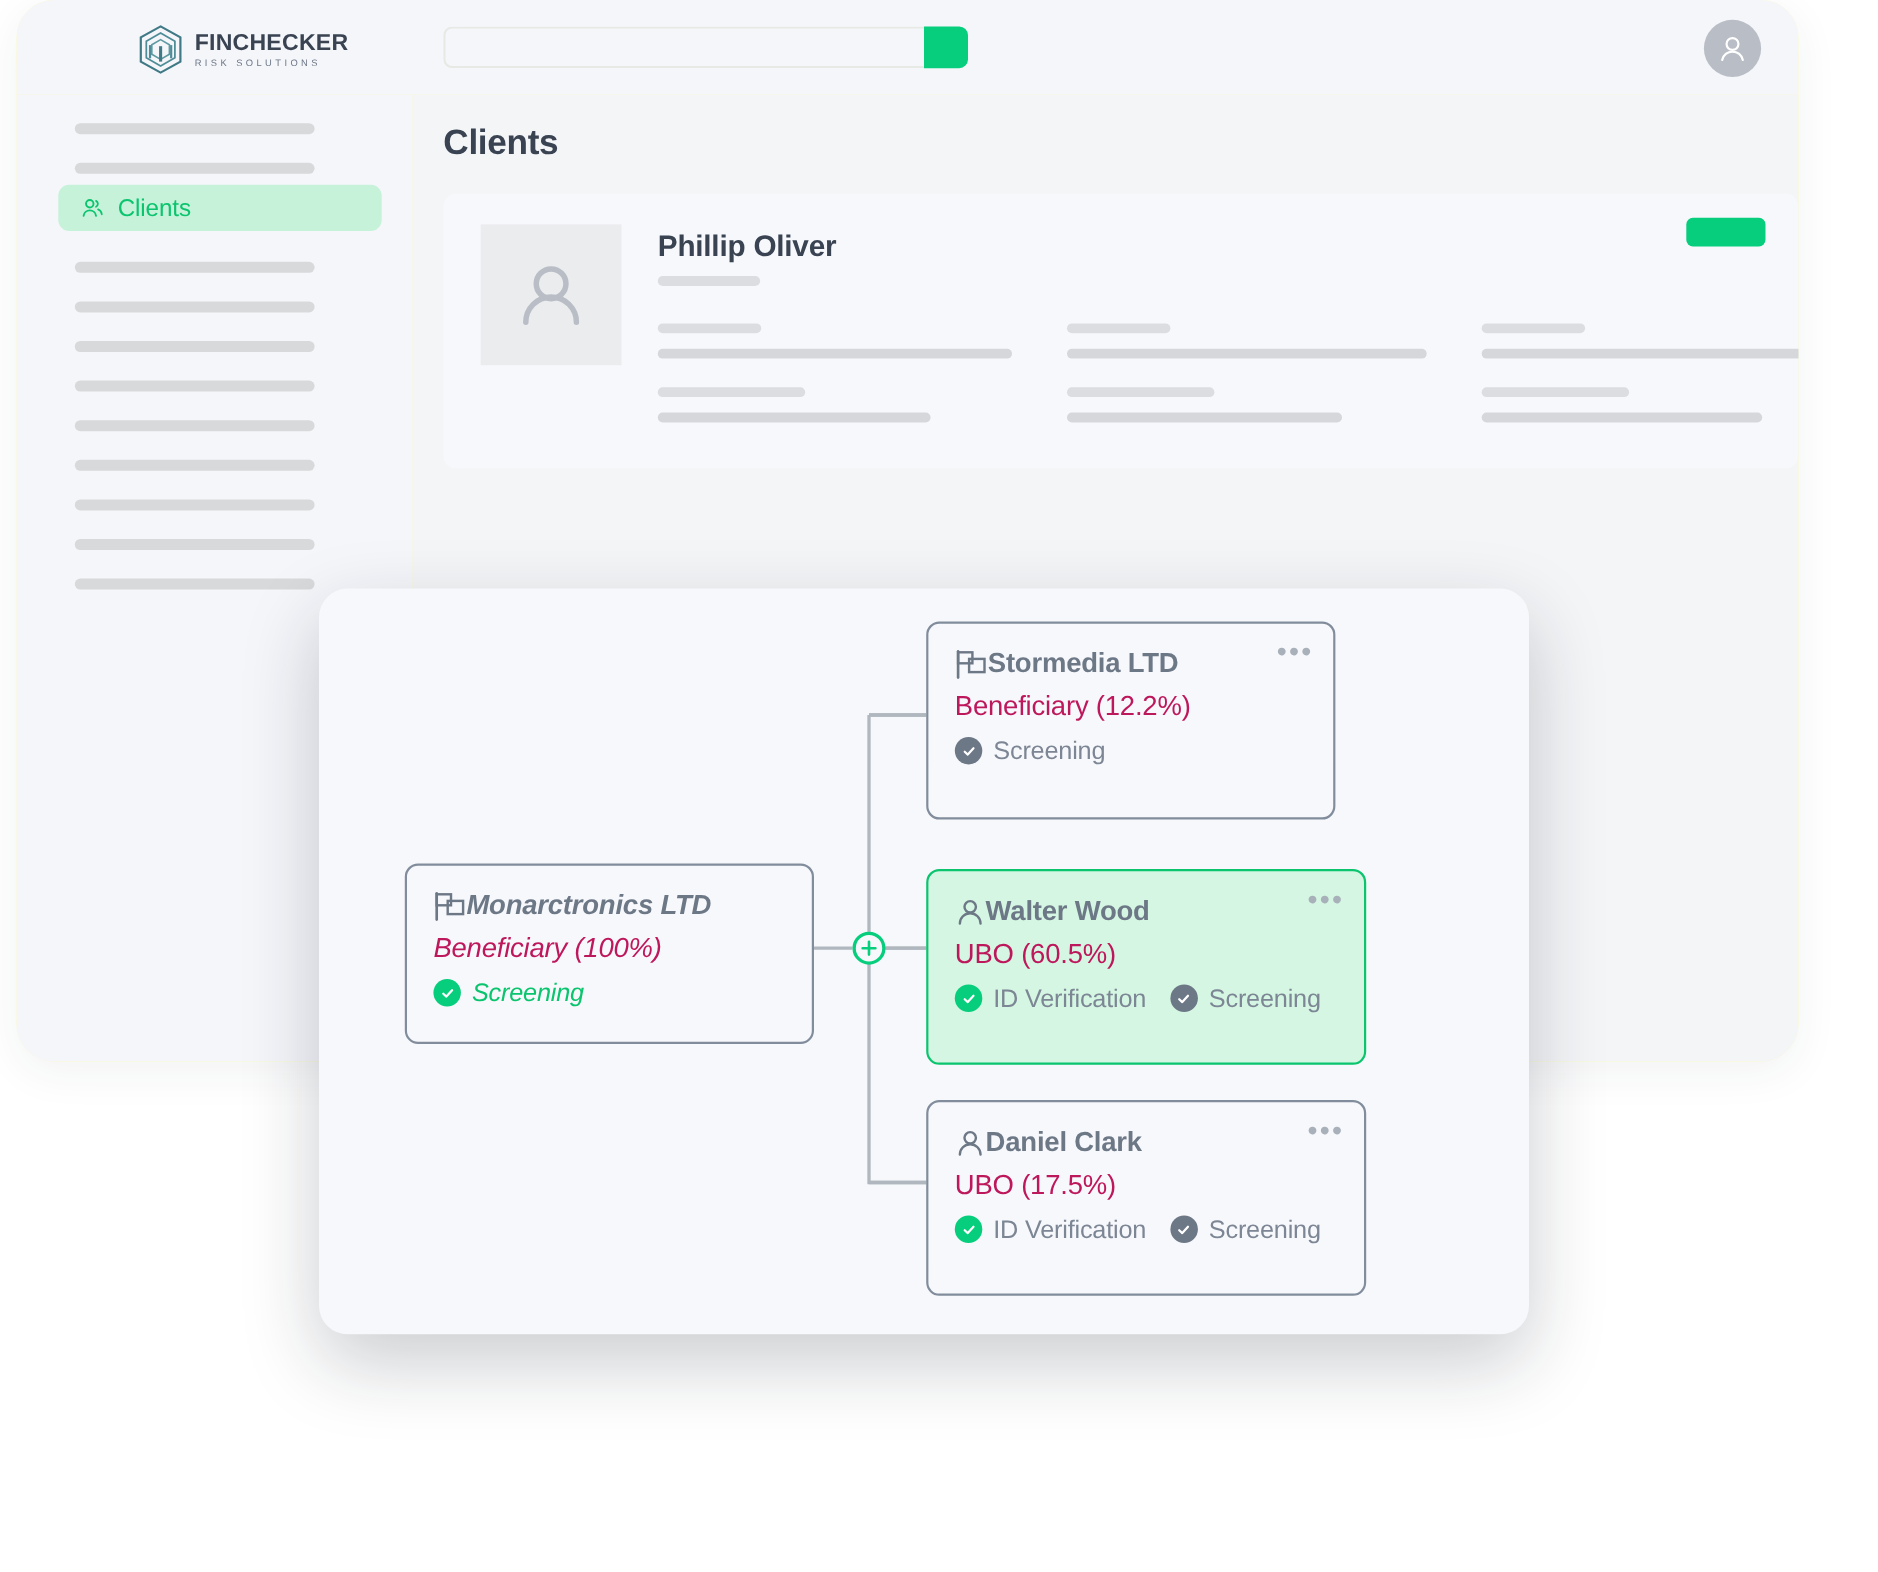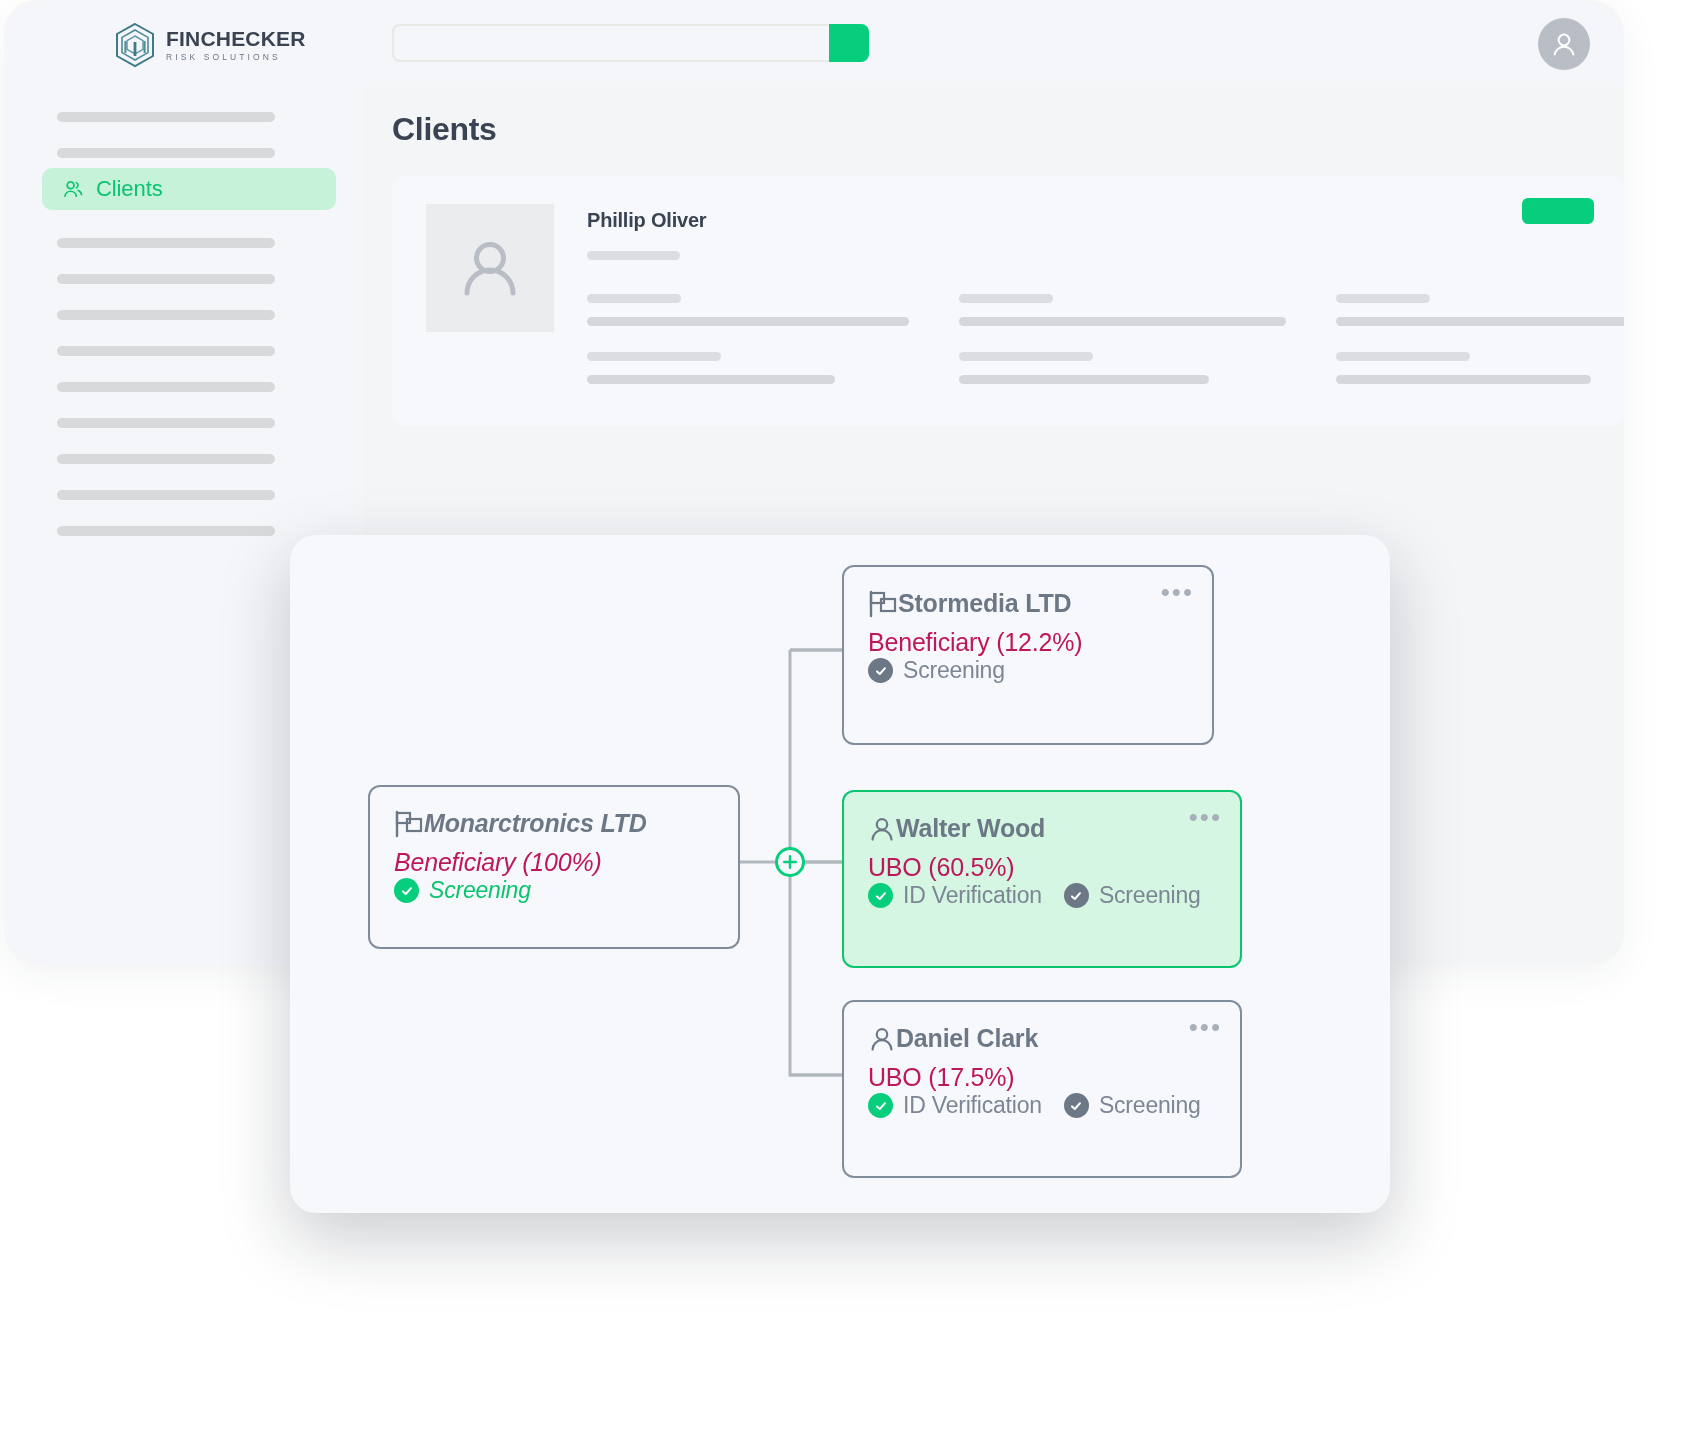--- a/index.html
+++ b/index.html
@@ -6,21 +6,21 @@
   html, body {
     width: 1707px; height: 1429px;
     background: #ffffff;
     font-family: "Liberation Sans", sans-serif;
     overflow: hidden;
   }
   .stage { position: relative; width: 1707px; height: 1429px; background:#ffffff; }
 
   
   .app-window {
-    position: absolute; left: 4px; top: 0;
+    position: absolute; left: 15px; top: 0;
     width: 1620px; height: 965px;
     background: #fef9c3;
     border-radius: 34px;
     overflow: hidden;
     box-shadow: 0 10px 40px rgba(40,50,70,.06);
   }
 
   
   .topbar { position: absolute; left:0; top:0; width:1620px; height:86px; background:#f5f6fa; }
 
@@ -65,21 +65,21 @@
   .page-title { position:absolute; left:28px; top:25px; font-size:32px; font-weight:bold; color:#394352; letter-spacing:-.3px; }
 
   .profile-card {
     position:absolute; left:28px; top:90px; width:1232px; height:250px;
     background:#f7f8fb; border-radius:12px;
   }
   .profile-avatar {
     position:absolute; left:34px; top:28px; width:128px; height:128px;
     background:#ebecee; display:flex; align-items:center; justify-content:center;
   }
-  .profile-name { position:absolute; left:195px; top:33px; font-size:20px; font-weight:bold; color:#394352; letter-spacing:-.2px; }
+  .profile-name { position:absolute; left:195px; top:33px; font-size:27px; font-weight:bold; color:#394352; letter-spacing:-.2px; }
   .profile-name-sk { position:absolute; left:195px; top:75px; width:93px; height:9px; border-radius:5px; background:#dcdde0; }
 
   .info-cols { position:absolute; left:195px; top:118px; width:1035px; display:flex; gap:50px; }
   .info-col { width:auto; }
   .sk-sm { height:9px; border-radius:5px; background:#dcdde0; }
   .sk-md { height:9px; border-radius:5px; background:#d6d7da; }
   .col-gap { height:14px; }
   .row-gap { height:26px; }
 
   .profile-badge {
@@ -108,21 +108,21 @@
     position:absolute;
     border:2px solid #818d9c; border-radius:12px;
     background:#f7f8fb;
     padding:22px 24px 20px 24px;
   }
   .node.sel { border-color:#0ac46e; background:#d5f6e2; }
 
   .node-head { display:flex; align-items:center; }
   .node-title { font-size:25px; font-weight:bold; color:#6d7887; letter-spacing:-.2px; }
   .node-role { margin-top:10px; font-size:25px; color:#be185d; letter-spacing:-.2px; }
-  .node-badges { display:flex; align-items:flex-start; gap:22px; }
+  .node-badges { margin-top:12px; display:flex; align-items:flex-start; gap:22px; }
   .badge { display:flex; align-items:center; gap:10px; }
   .chk { width:25px; height:25px; border-radius:50%; display:flex; align-items:center; justify-content:center; flex:0 0 auto; }
   .chk.grey { background:#6d7887; }
   .chk.green { background:#06ce7c; }
   .badge-label { font-size:23px; color:#7c8694; letter-spacing:-.2px; }
   .badge-label.green { color:#0ac46e; }
   .dots { position:absolute; right:18px; top:12px; font-size:26px; color:#a8b0ba; letter-spacing:2px; line-height:1; cursor:pointer; }
 
   .plus-node {
     position:absolute; width:30px; height:30px; border-radius:50%;

